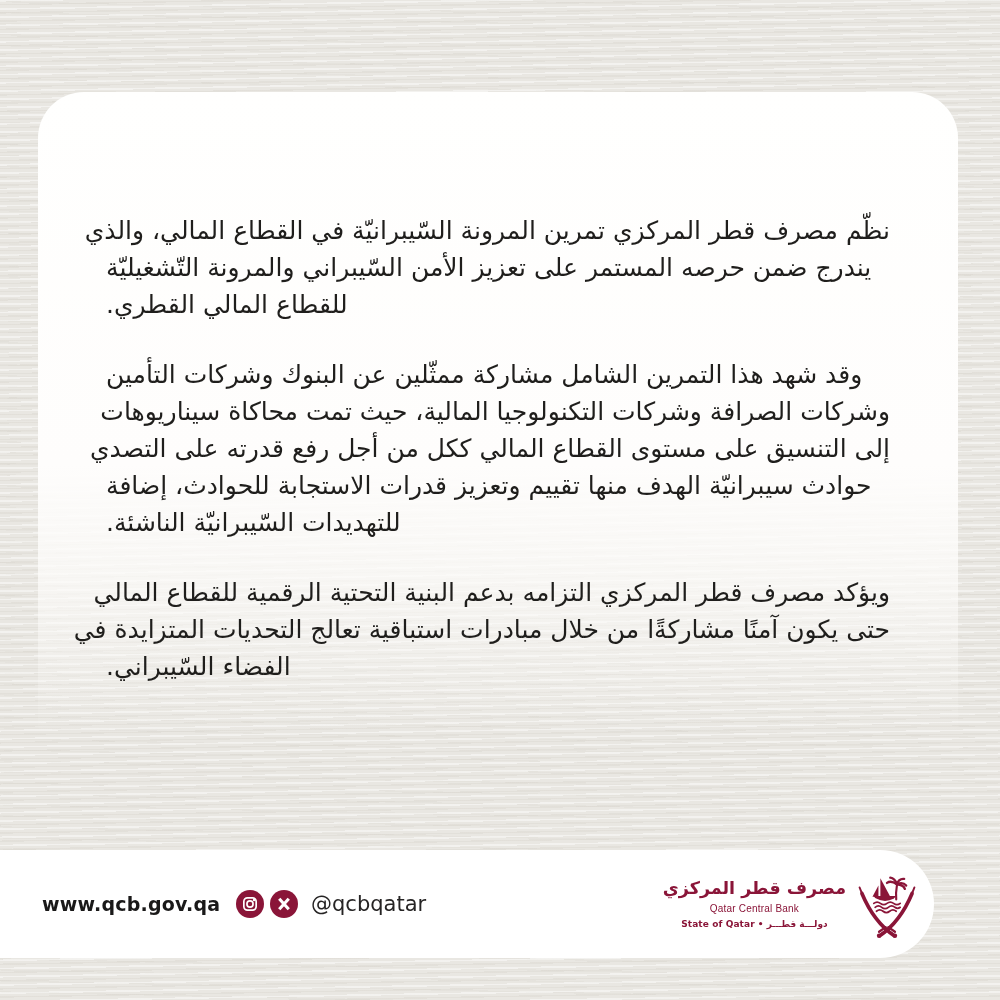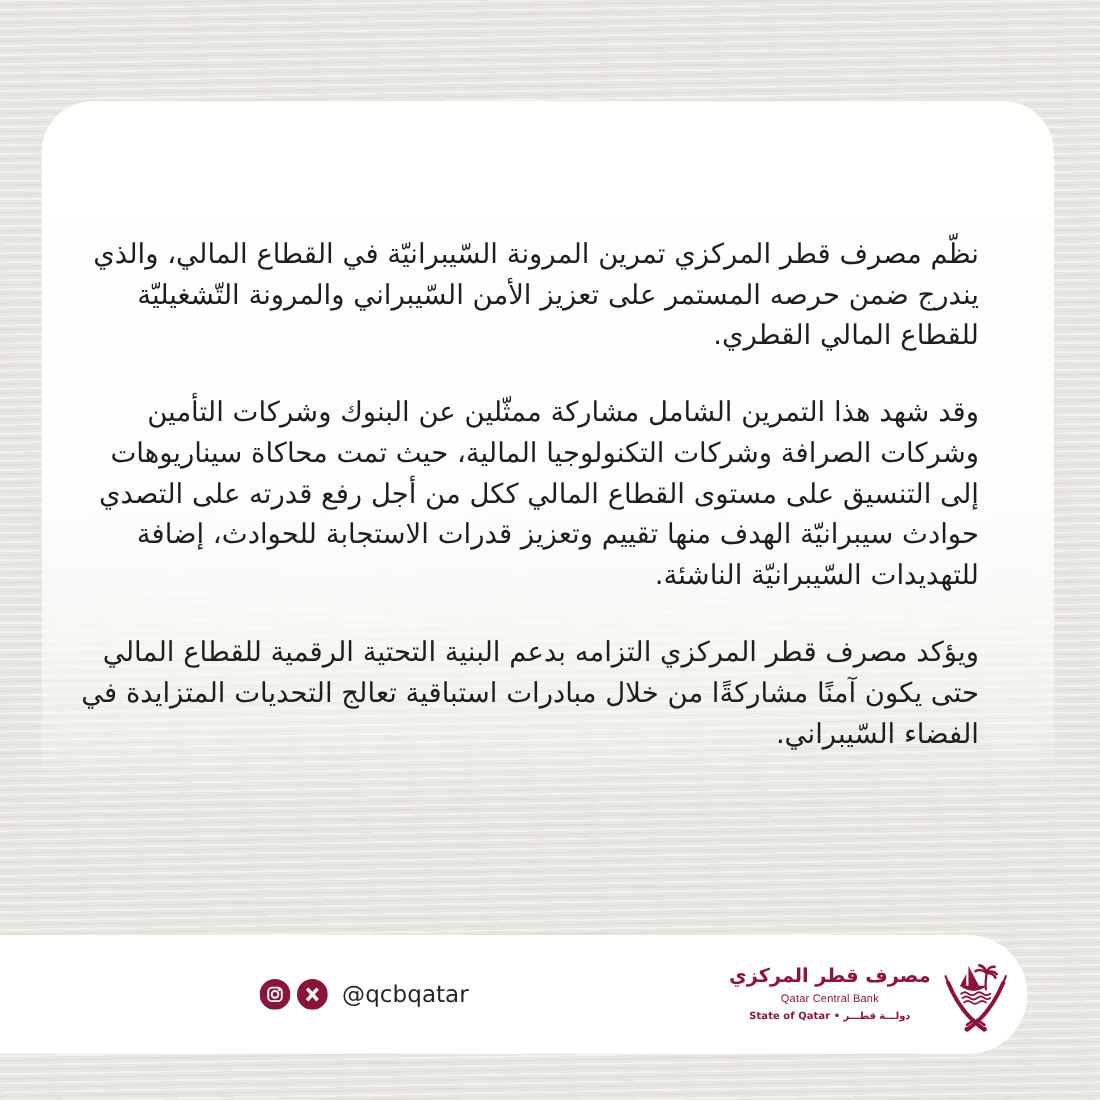--- a/index.html
+++ b/index.html
@@ -15,21 +15,21 @@
       repeating-linear-gradient(181.2deg,
         rgba(200,196,186,0.12) 0 1.2px, rgba(0,0,0,0) 1.2px 11px);
     font-family:"DejaVu Sans", sans-serif;
   }
   .card{
     position:absolute;left:38px;top:92px;width:920px;height:676px;
     border-radius:46px;box-sizing:border-box;
     padding:120px 68px 0 68px;
     background:linear-gradient(to bottom,
       #fffffe 0%, #fefdfc 55%, rgba(253,252,250,0.75) 72%, rgba(253,252,250,0) 95%);
-    text-align:right;direction:rtl;
+    text-align:left;direction:rtl;
   }
   .card p{margin:0 0 33px 0;font-size:25px;line-height:37px;color:#1f1e1c;}
   .card .tline{display:block;white-space:nowrap;}
   .footer{
     position:absolute;left:0;top:850px;width:934px;height:108px;
     background:#ffffff;border-radius:0 54px 54px 0;
   }
   .website{
     position:absolute;left:42px;top:0;height:108px;display:flex;align-items:center;
     font-family:"DejaVu Sans", sans-serif;font-weight:bold;font-size:19px;
@@ -74,20 +74,21 @@
   </p>
   <p>
     <span class="tline">ويؤكد مصرف قطر المركزي التزامه بدعم البنية التحتية الرقمية للقطاع المالي</span>
     <span class="tline">حتى يكون آمنًا مشاركةًا من خلال مبادرات استباقية تعالج التحديات المتزايدة في</span>
     <span class="tline">الفضاء السّيبراني.</span>
   </p>
 </main>
 
 <footer class="footer">
 
+  <span class="website">www.qcb.gov.qa</span>
 
   <div class="social">
     <span class="icon-circle">
       <svg viewBox="0 0 100 100" width="28" height="28">
         <circle cx="50" cy="50" r="50" fill="#8A1538"></circle>
         <rect x="28" y="28" width="44" height="44" rx="13" fill="none" stroke="#ffffff" stroke-width="6"></rect>
         <circle cx="50" cy="50" r="11" fill="none" stroke="#ffffff" stroke-width="6"></circle>
         <circle cx="64.5" cy="35.5" r="4.5" fill="#ffffff"></circle>
       </svg>
     </span>

